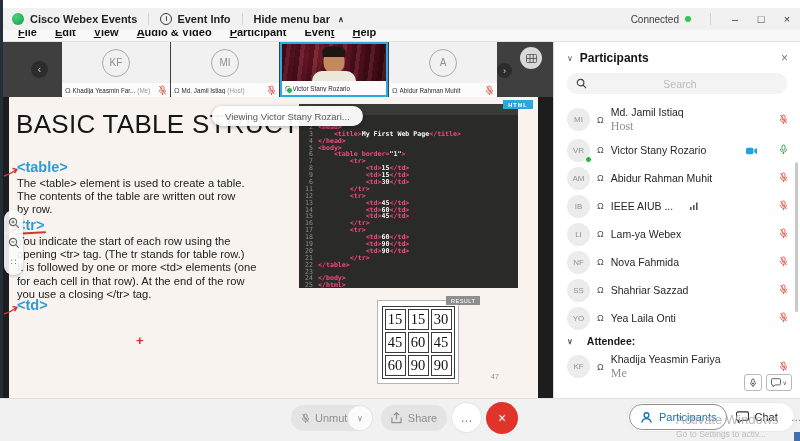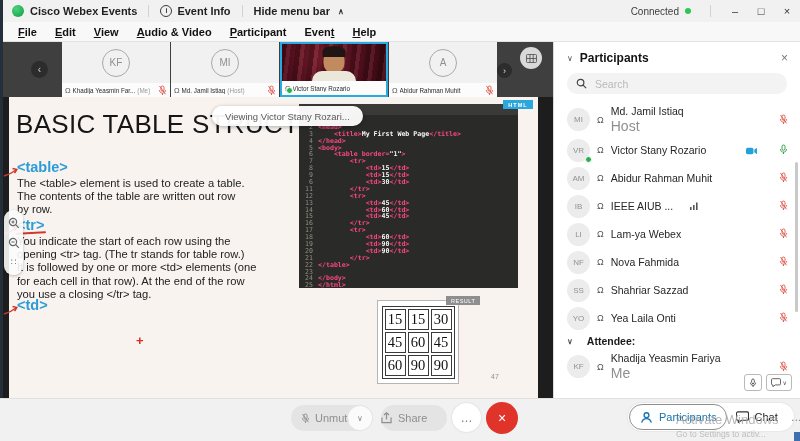--- a/index.html
+++ b/index.html
@@ -1,18 +1,18 @@
 <!DOCTYPE html>
 <html><head>
 <meta charset="utf-8">
 <style>
   html,body{margin:0;padding:0;}
   #app{position:relative;width:800px;height:441px;background:#fff;font-family:"Liberation Sans",sans-serif;overflow:hidden;outline:1px solid #9b9b9b;}
   
-  .titlebar{position:absolute;left:0;top:0;width:800px;height:22px;background:#f1f1f1;display:flex;align-items:center;padding-left:12px;box-sizing:border-box;z-index:60;}
+  .titlebar{position:absolute;left:0;top:8px;width:800px;height:22px;background:#f1f1f1;display:flex;align-items:center;padding-left:12px;box-sizing:border-box;z-index:60;}
   .logo{width:12px;height:12px;border-radius:50%;background:radial-gradient(circle at 35% 30%,#4fd07a,#0b9e47);margin-right:6px;flex:none;}
   .tb-app{font-size:11px;font-weight:700;color:#1f1f1f;}
   .vsep{width:1px;height:12px;background:#d2d2d2;margin:0 11px;}
   .tb-grp{display:flex;align-items:center;gap:5px;font-size:11px;font-weight:700;color:#1f1f1f;}
   .icon-info{width:10px;height:10px;border:1px solid #3c3c3c;border-radius:50%;font-size:7px;line-height:10px;text-align:center;color:#3c3c3c;font-weight:700;}
   .tb-chev{font-size:8px;color:#333;margin-left:3px;}
   .tb-right{margin-left:auto;display:flex;align-items:center;}
   .conn{font-size:10px;color:#3d3d3d;}
   .conn-dot{width:6px;height:6px;border-radius:50%;background:#31c553;margin:0 8px 0 6px;}
   .winbtn{width:26px;text-align:center;font-size:11px;color:#333;}
@@ -77,41 +77,41 @@
   .rtable{border-collapse:separate;border-spacing:2px;border:1.5px solid #3a3a3a;background:#fff;}
   .rtable td{border:1.5px solid #3a3a3a;width:17px;height:19px;text-align:center;font-family:"Liberation Serif",serif;font-size:14.5px;color:#111;padding:0 1px;}
   .page-num{position:absolute;left:488px;top:276px;font-size:7px;color:#8f8f8f;}
   
   .ppanel{position:absolute;left:553px;top:42px;width:247px;height:356px;background:#fff;border-left:1px solid #dadada;box-sizing:border-box;}
   .phead{display:flex;align-items:center;padding:9px 12px 6px 13px;}
   .pchev{font-size:8px;color:#555;margin-right:7px;}
   .ptitle{font-size:12px;font-weight:700;color:#141414;}
   .pclose{margin-left:auto;color:#777;font-size:12px;}
   .psearch{margin:2px 13px 9px 13px;height:21px;background:#f3f3f3;border-radius:10px;display:flex;align-items:center;padding:0 9px;gap:6px;}
-  .psearch input{border:none;background:transparent;outline:none;font-size:10.5px;color:#333;width:170px;font-family:inherit;}
+  .psearch input{border:none;background:transparent;outline:none;font-size:10.5px;color:#333;width:170px;font-family:inherit;text-align:center;}
   .psearch input::placeholder{color:#b9b9b9;}
   .plist{position:relative;}
   .prow{display:flex;align-items:center;height:28px;padding:0 12px 0 13px;gap:7px;}
   .prow.two{height:33px;}
   .pav{width:23px;height:23px;border-radius:50%;background:#ececec;color:#919191;font-size:8px;display:flex;align-items:center;justify-content:center;flex:none;position:relative;}
   .phset{font-size:9px;color:#555;flex:none;}
   .pcol{display:flex;flex-direction:column;justify-content:center;min-width:0;}
   .pname{font-size:10.5px;color:#262626;white-space:nowrap;}
-  .psub{font-size:14px;color:#8f8f8f;margin-top:1px;}
+  .psub{font-size:12px;color:#8f8f8f;margin-top:1px;font-family:Liberation Serif, serif;}
   .psig{margin-left:10px;display:flex;}
   .picons{margin-left:auto;display:flex;align-items:center;gap:22px;}
   .att-head{display:flex;align-items:center;height:18px;padding:0 12px 0 13px;gap:7px;font-size:10.5px;font-weight:700;color:#1a1a1a;}
   .scroll-thumb{position:absolute;right:2px;top:120px;width:3px;height:150px;background:#c9c9c9;border-radius:2px;}
   .pfoot{position:absolute;right:8px;bottom:7px;display:flex;gap:4px;}
   .pfbtn{height:15px;border:1px solid #b9b9b9;border-radius:3px;background:#fff;display:flex;align-items:center;justify-content:center;padding:0 4px;gap:2px;font-size:6px;color:#555;}
   
   .bottombar{position:absolute;left:0;top:398px;width:800px;height:43px;background:#f1f1f1;border-top:1px solid #e0e0e0;}
   .btn-unmute{position:absolute;left:291px;top:6px;width:82px;height:26px;border-radius:13px;background:#e4e4e4;display:flex;align-items:center;padding-left:10px;gap:5px;font-size:11px;color:#8f8f8f;box-sizing:border-box;}
   .unmute-chev{position:absolute;right:1px;top:1px;width:24px;height:24px;border-radius:50%;background:#fbfbfb;display:flex;align-items:center;justify-content:center;font-size:8px;color:#8a8a8a;}
-  .btn-share{position:absolute;left:381px;top:6px;width:66px;height:26px;border-radius:13px;background:#e4e4e4;display:flex;align-items:center;gap:6px;font-size:11px;color:#8f8f8f;}
+  .btn-share{position:absolute;left:381px;top:6px;width:66px;height:26px;border-radius:13px;background:#e4e4e4;display:flex;align-items:center;justify-content:center;gap:6px;font-size:11px;color:#8f8f8f;}
   .btn-more{position:absolute;left:452px;top:4px;width:29px;height:29px;border-radius:50%;background:#fff;display:flex;align-items:center;justify-content:center;color:#7a7a7a;font-size:12px;box-shadow:0 0 2px rgba(0,0,0,.15);}
   .btn-leave{position:absolute;left:486px;top:3px;width:32px;height:32px;border-radius:50%;background:#e0342a;color:#fff;font-size:14px;display:flex;align-items:center;justify-content:center;}
   .right-cluster{position:absolute;left:628px;top:4px;width:166px;height:28px;background:#fff;border-radius:14px;display:flex;align-items:center;box-shadow:0 0 2px rgba(0,0,0,.12);}
   .btn-participants{height:26px;margin-left:1px;border:1px solid #8f8f8f;border-radius:13px;background:#fff;display:flex;align-items:center;gap:6px;padding:0 10px;font-size:11px;color:#1473af;box-sizing:border-box;flex:none;}
   .btn-chat{display:flex;align-items:center;gap:5px;padding:0 9px;font-size:11px;color:#1d1d1d;}
   .btn-chat-more{color:#777;font-size:11px;padding:0 4px;}
   .watermark1{position:absolute;left:676px;top:13px;font-size:13px;color:#ababab;z-index:6;pointer-events:none;opacity:.85;}
   .watermark2{position:absolute;left:676px;top:30px;font-size:8.5px;color:#bdbdbd;z-index:6;pointer-events:none;}
   .corner{position:absolute;right:0;bottom:0;width:6px;height:9px;background:#3f6fae;}
 </style>

